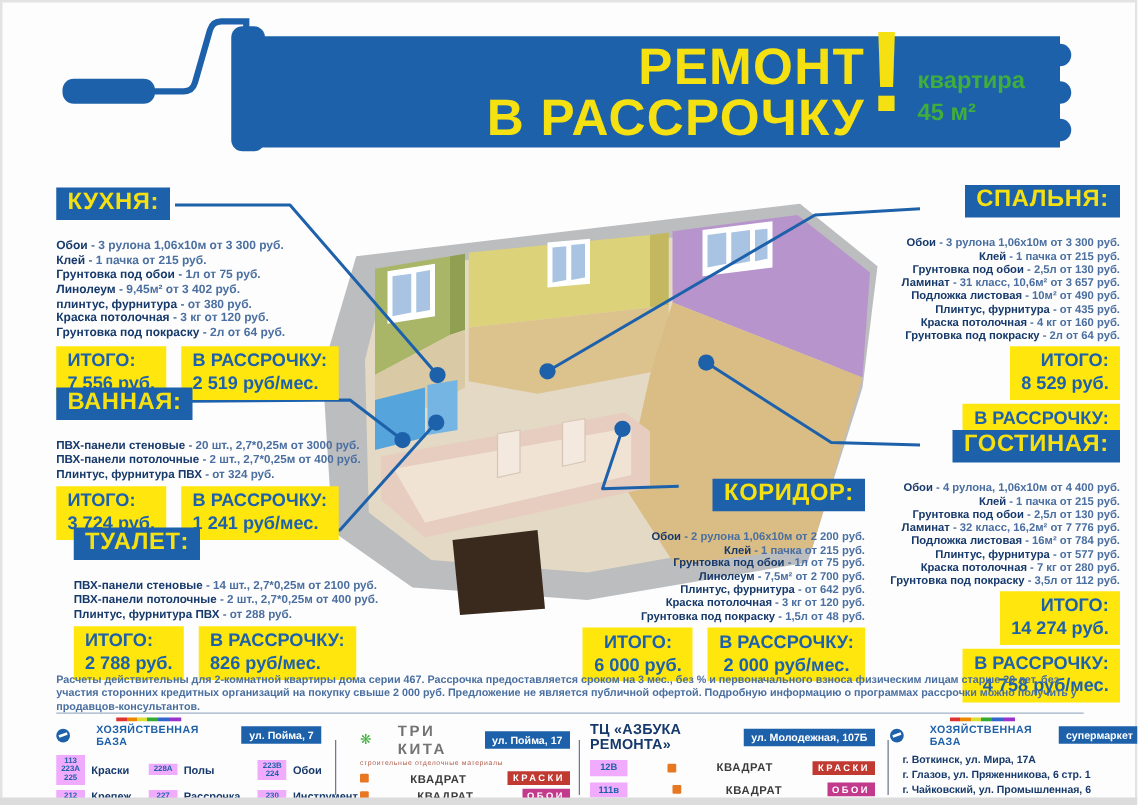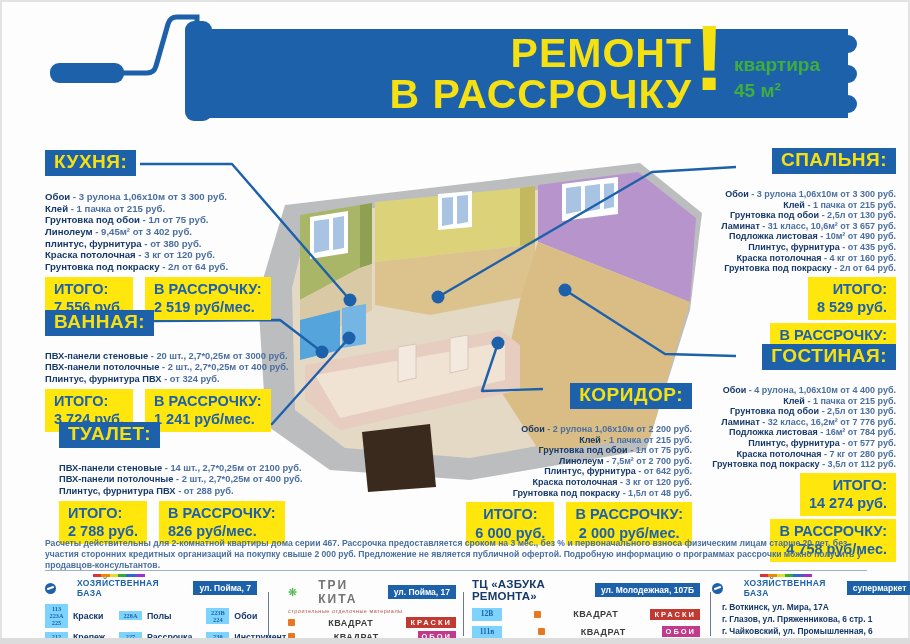--- a/index.html
+++ b/index.html
@@ -38,22 +38,22 @@
   .logo-dots{position:absolute;top:-4px;left:16px;width:52px;height:3px;
     background:linear-gradient(90deg,#d33 0 16%,#e80 16% 32%,#dd3 32% 48%,#3a3 48% 64%,#36c 64% 82%,#93c 82% 100%);}
   .store-name{font-size:8.5px;font-weight:800;color:#1e61ab;letter-spacing:.4px;position:relative;}
   .store-name.big{font-size:11.5px;color:#16396b;letter-spacing:.2px;}
   .tk-name{font-size:12px;font-weight:800;color:#737373;letter-spacing:2px;}
   .tk-sub{font-size:5.5px;color:#b05a4a;letter-spacing:.5px;margin-top:1px;}
   .tk-icon{color:#3fae3c;font-size:11px;line-height:1;}
   .addr-badge{background:#1e61ab;color:#fff;font-weight:700;font-size:8.5px;padding:2px 6px;white-space:nowrap;}
   .cat-grid{display:grid;grid-template-columns:auto auto auto;gap:4px 14px;align-items:center;}
   .cat-item{display:flex;align-items:center;gap:5px;}
-  .num-badge{background:#7dd3fc;color:#1e61ab;font-weight:800;font-size:6.3px;line-height:1.15;
-    padding:1px 3px;min-width:17px;text-align:center;white-space:pre-line;font-family:Liberation Serif, serif;}
+  .num-badge{background:#f0abfc;color:#1e61ab;font-weight:800;font-size:6.3px;line-height:1.15;
+    padding:1px 3px;min-width:17px;text-align:center;white-space:pre-line;}
   .num-badge.md{font-size:7.5px;padding:2px 4px;min-width:22px;}
   .cat-label{font-size:8.8px;font-weight:800;color:#16396b;}
   .brand-row{display:flex;align-items:center;gap:4px;margin-top:3px;justify-content:space-between;}
   .kv-icon{width:7px;height:7px;background:#e87722;border-radius:1px;flex:0 0 auto;}
   .kv-name{font-size:9px;font-weight:800;color:#3b3b3b;letter-spacing:.5px;}
   .tile-word{color:#fff;font-weight:800;font-size:7.5px;letter-spacing:2px;padding:1px 4px;}
   .addr-line{font-size:8.4px;font-weight:800;color:#16396b;line-height:1.45;}
   .sep{position:absolute;top:592px;width:1px;height:44px;background:#6b7b8c;z-index:3;}
 </style>
 </head>

